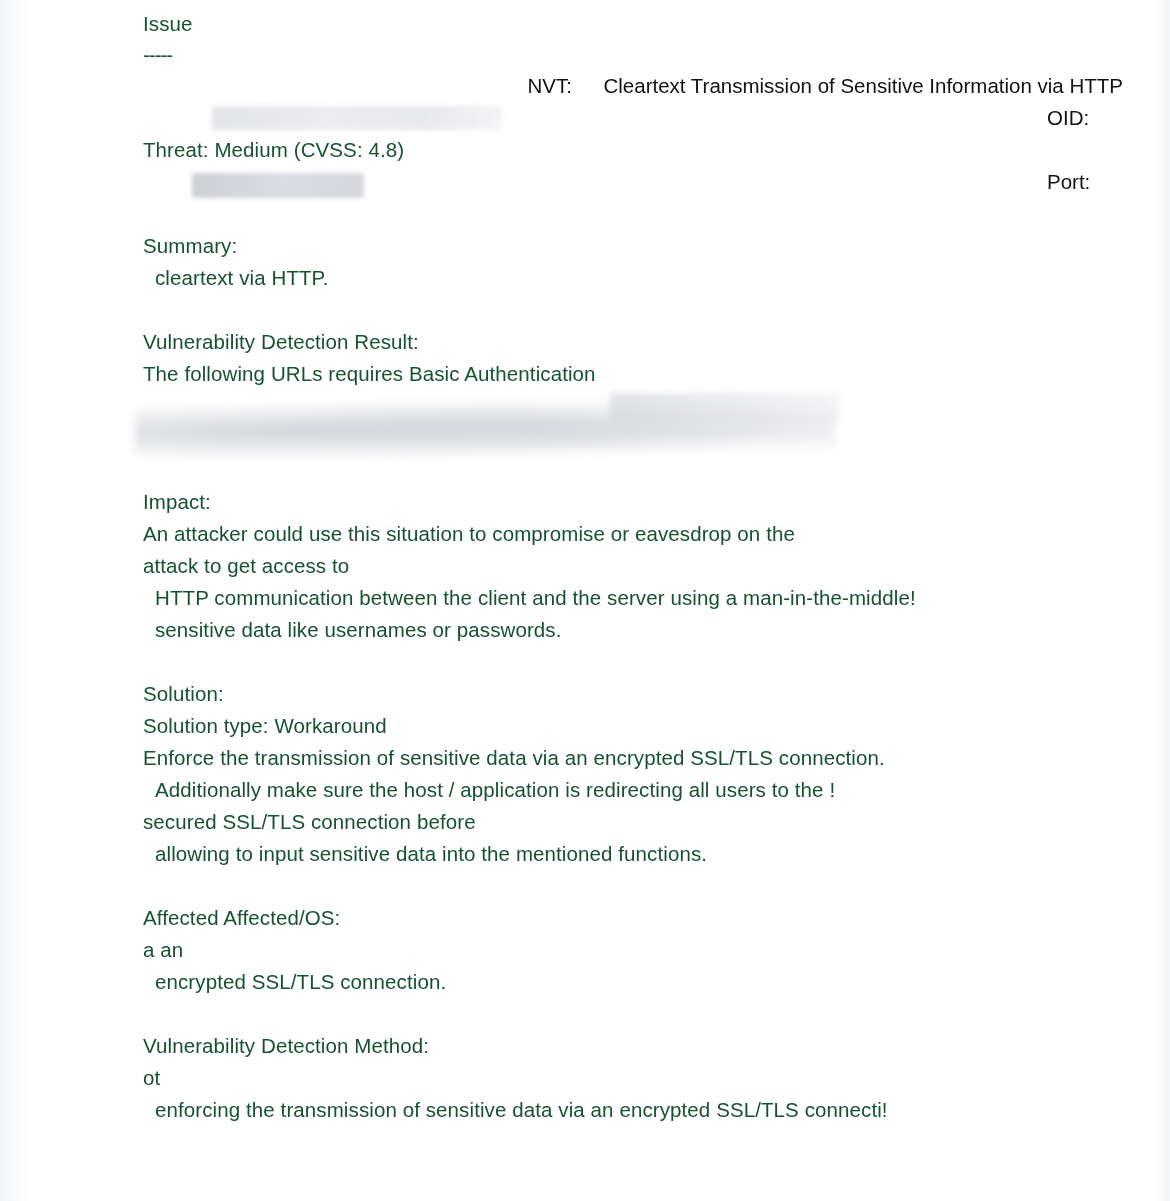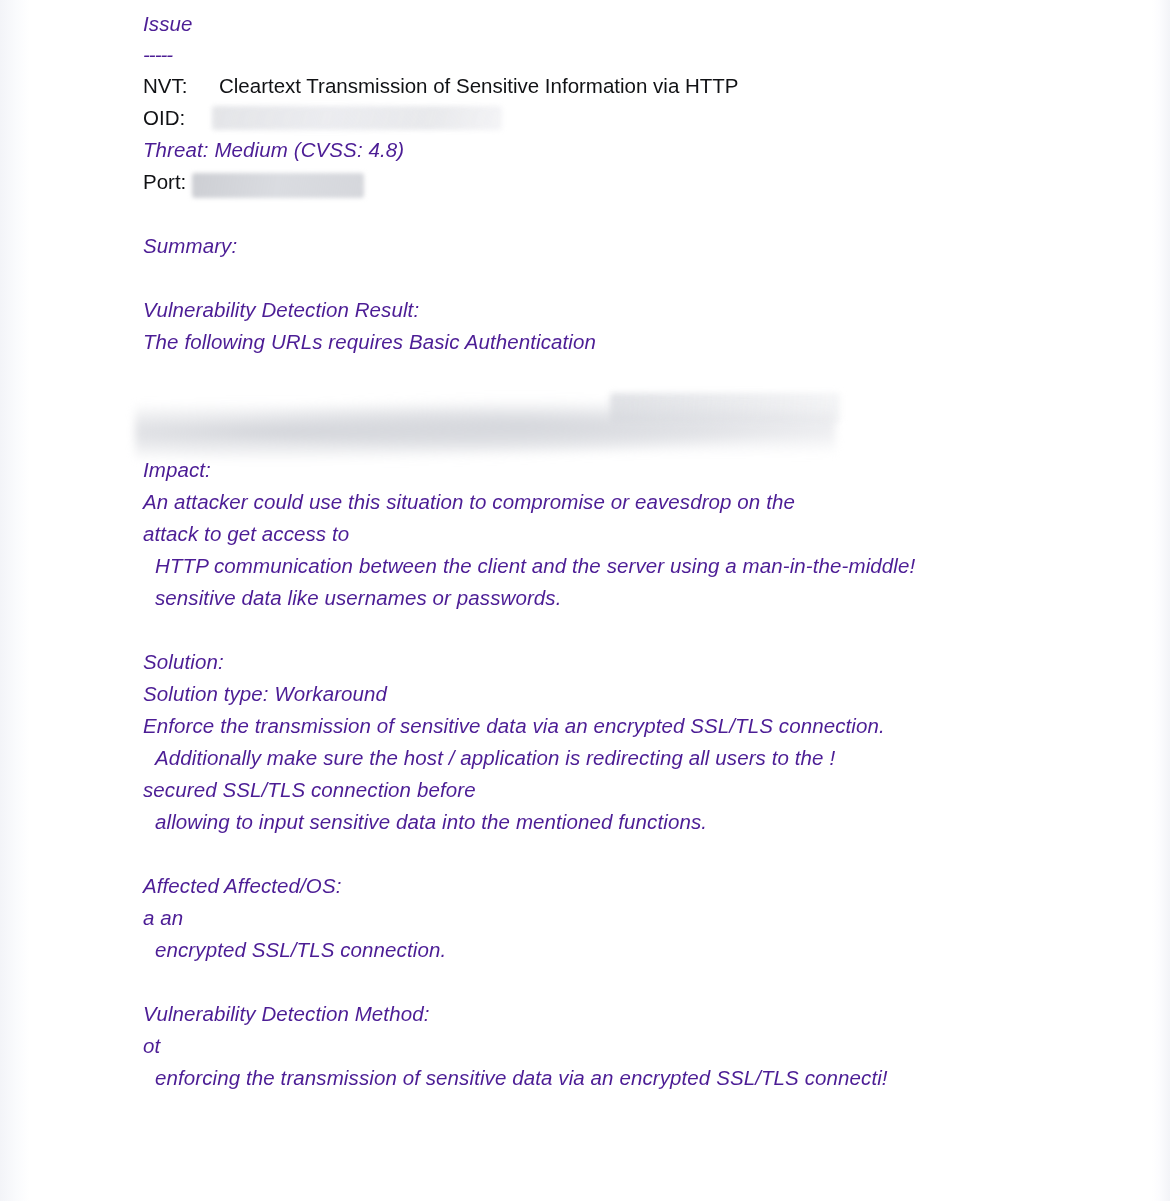--- a/index.html
+++ b/index.html
@@ -29,41 +29,41 @@
   }
   .report {
     position: absolute;
     left: 143px;
     top: 8px;
     width: 980px;
   }
   .line {
     font-size: 20.5px;
     line-height: 32px;
-    color: #4c1d95;
+    color: #14532d;
     white-space: pre;
     letter-spacing: 0.1px;
-    font-style: italic;
   }
   .line.indent {
     padding-left: 12px;
   }
   .line.dashes {
     letter-spacing: -1px;
     font-size: 20.5px;
     line-height: 30px;
   }
   .blank {
     height: 32px;
   }
   .nvt-row {
     display: flex;
     font-size: 20.5px;
     line-height: 32px;
     color: #111215;
+    justify-content: flex-end;
   }
   .nvt-label {
     width: 76px;
     flex: none;
   }
   
   .redact {
     position: absolute;
     border-radius: 3px;
     pointer-events: none;
@@ -129,20 +129,21 @@
   <div class="line">Threat: Medium (CVSS: 4.8)</div>
 
   <div class="nvt-row">
     <span class="nvt-label">Port:</span>
     <span></span>
   </div>
 
   <div class="blank"></div>
 
   <div class="line">Summary:</div>
+  <div class="line indent">cleartext via HTTP.</div>
 
   <div class="blank"></div>
 
   <div class="line">Vulnerability Detection Result:</div>
   <div class="line">The following URLs requires Basic Authentication</div>
 
   <div class="blank"></div>
   <div class="blank"></div>
   <div class="blank"></div>
 

